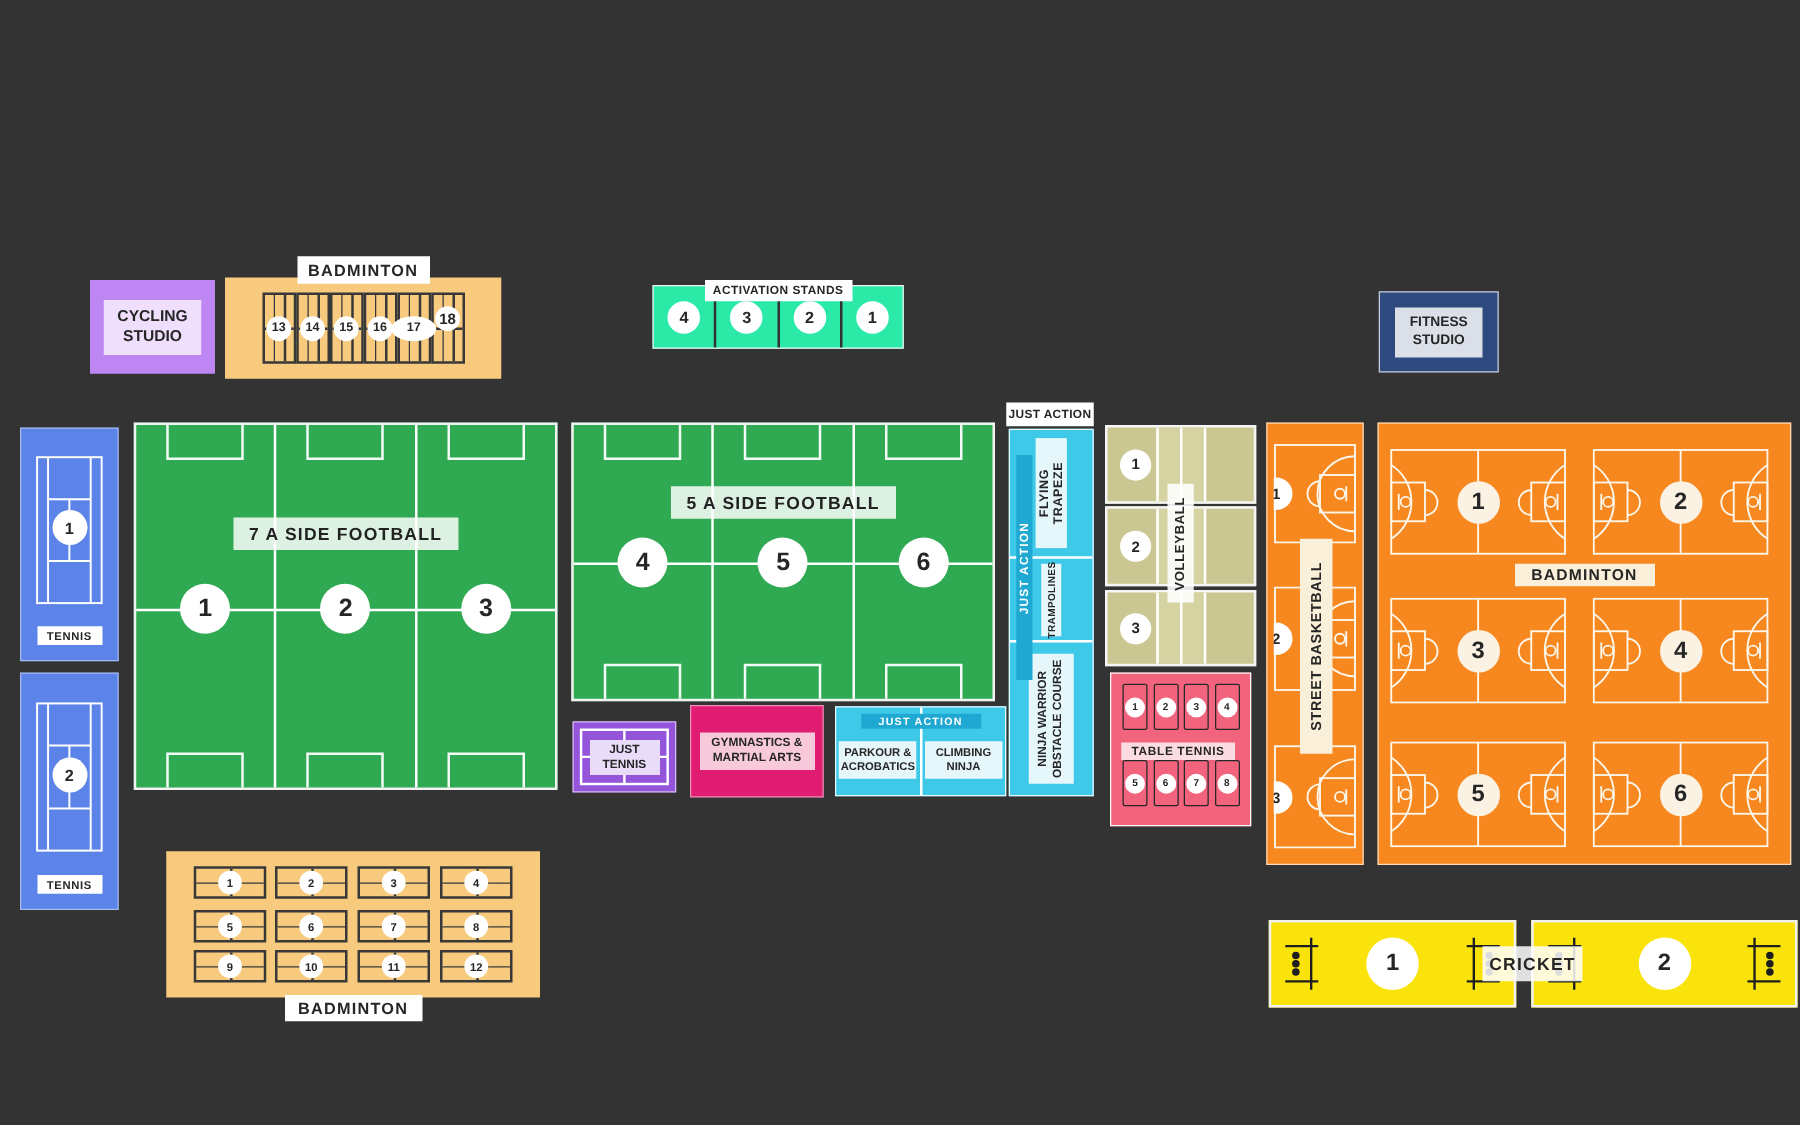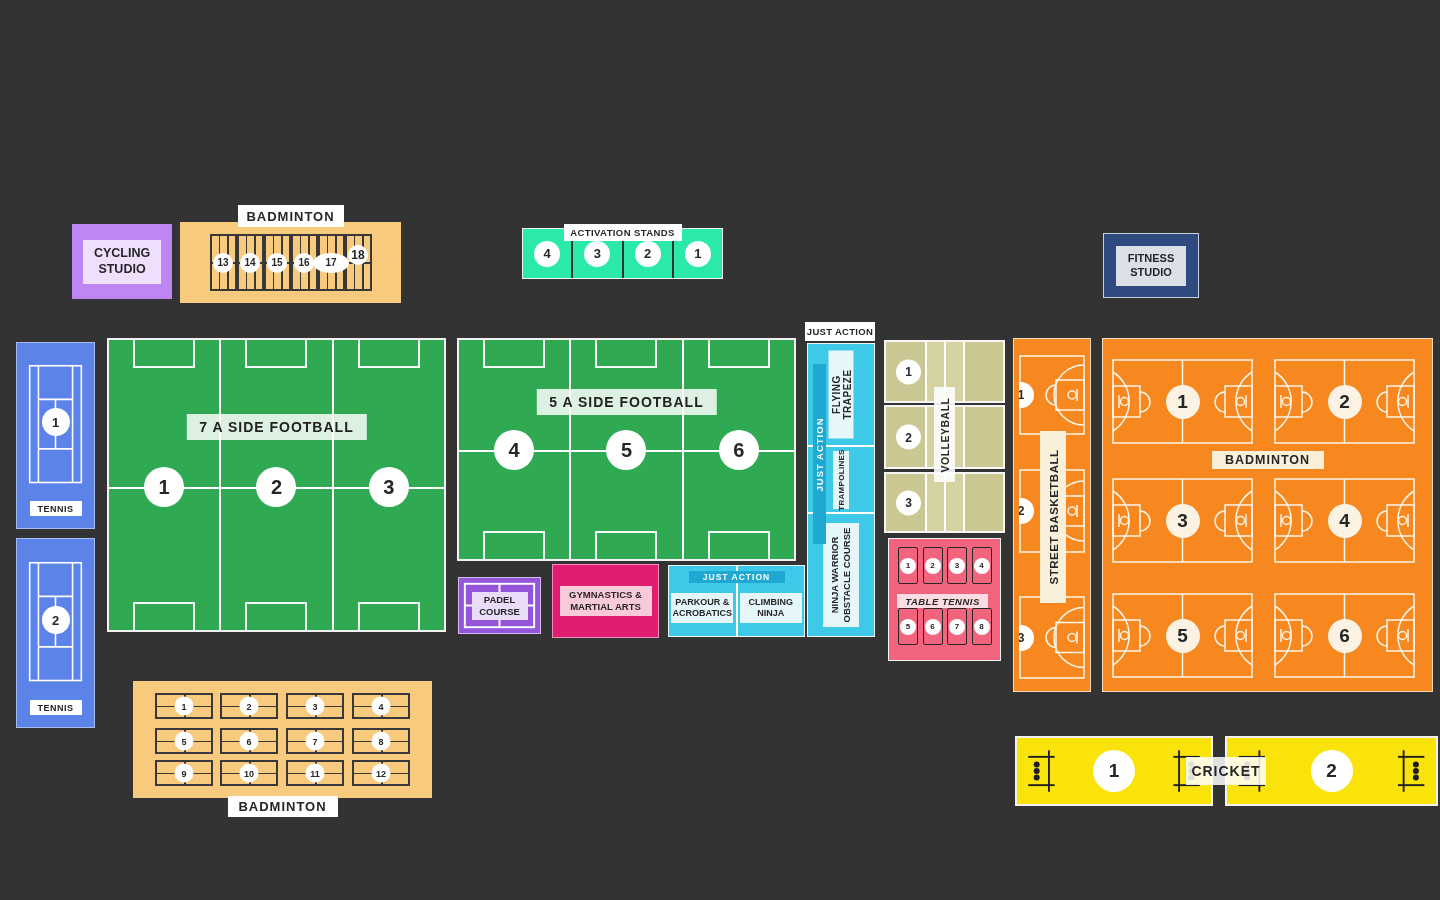--- a/index.html
+++ b/index.html
@@ -90,21 +90,21 @@
   .vb-mid{position:absolute;left:39px;width:38px;top:0;bottom:0;background:#D6D3A3;}
   .vwl{position:absolute;top:0;bottom:0;width:1.5px;background:#fff;}
   .vb-band{position:absolute;left:934px;top:387px;width:21px;height:95px;background:rgba(255,255,255,.88);
     display:flex;align-items:center;justify-content:center;z-index:3;}
   .vb-band span{transform:rotate(-90deg);white-space:nowrap;font-size:10.5px;font-weight:700;color:#262626;letter-spacing:.5px;}
 
   
   .tt{left:888px;top:538px;width:113px;height:123px;background:#F2647E;border:1.5px solid #f8f8f8;}
   .tt-table{position:absolute;width:20px;height:37px;border:1.5px solid #262626;border-radius:2px;box-sizing:border-box;}
   .tt-band{position:absolute;left:8px;right:12px;top:55px;height:14px;background:#FBDCE2;display:flex;
-    align-items:center;justify-content:center;font-size:9.5px;font-weight:700;color:#262626;letter-spacing:.5px;z-index:1;font-style:italic;}
+    align-items:center;justify-content:center;font-size:9.5px;font-weight:700;color:#262626;letter-spacing:.5px;z-index:1;}
 
   
   .street{left:1013px;top:338px;width:78px;height:354px;background:#F6881F;border:1.5px solid rgba(255,255,255,.7);}
   .sb-court{position:absolute;left:5px;width:66px;overflow:hidden;}
   .sb-band{position:absolute;left:26px;top:92px;width:26px;height:172px;background:#FAEFD9;
     display:flex;align-items:center;justify-content:center;z-index:3;}
   .sb-band span{transform:rotate(-90deg);white-space:nowrap;font-size:11.5px;font-weight:700;color:#262626;letter-spacing:.5px;}
 
   
   .bball{left:1102px;top:338px;width:331px;height:354px;background:#F6881F;border:1.5px solid rgba(255,255,255,.7);}
@@ -527,21 +527,21 @@
   </div>
 
   <div class="zone padel">
     <svg viewBox="0 0 83 57" preserveAspectRatio="none">
       <g fill="none" stroke="#fff" stroke-width="2">
         <rect x="6" y="6" width="71" height="45"></rect>
         <line x1="6" y1="28.5" x2="77" y2="28.5"></line>
         <line x1="41.5" y1="6" x2="41.5" y2="51"></line>
       </g>
     </svg>
-    <div class="tag">PADEL COURSE</div>
+    <div class="tag">JUST TENNIS</div>
   </div>
 
   <div class="zone gymn">
     <div class="tag">GYMNASTICS &amp; MARTIAL ARTS</div>
   </div>
 
   <div class="zone ja-block">
     <div class="ja-block-band">JUST ACTION</div>
     <div class="ja-cells">
       <div class="ja-cell">

